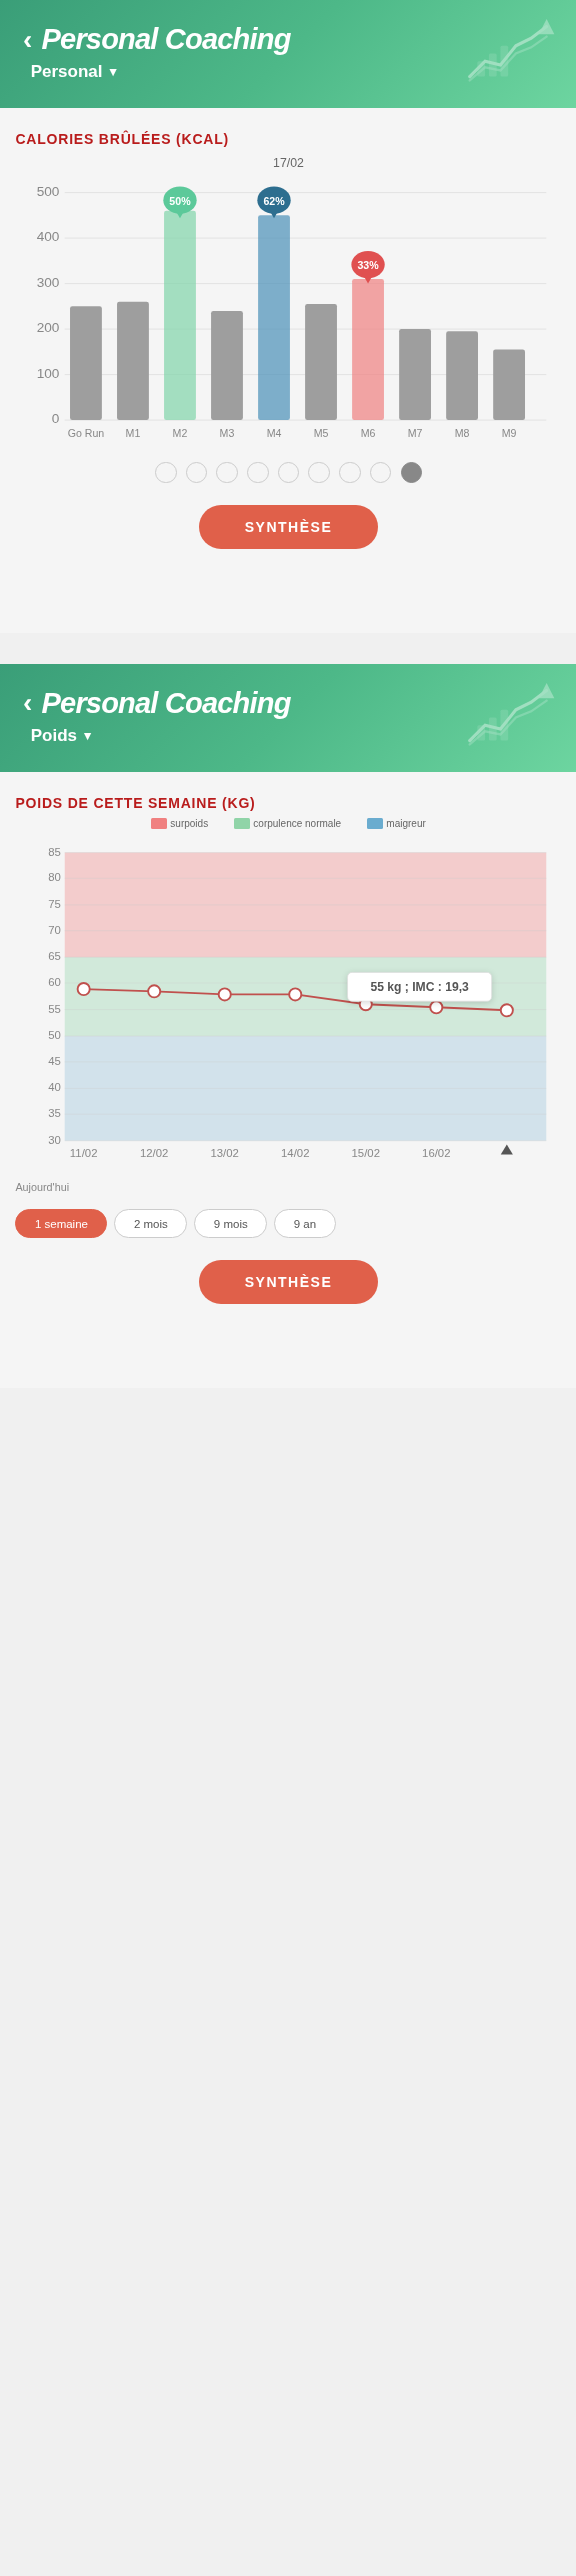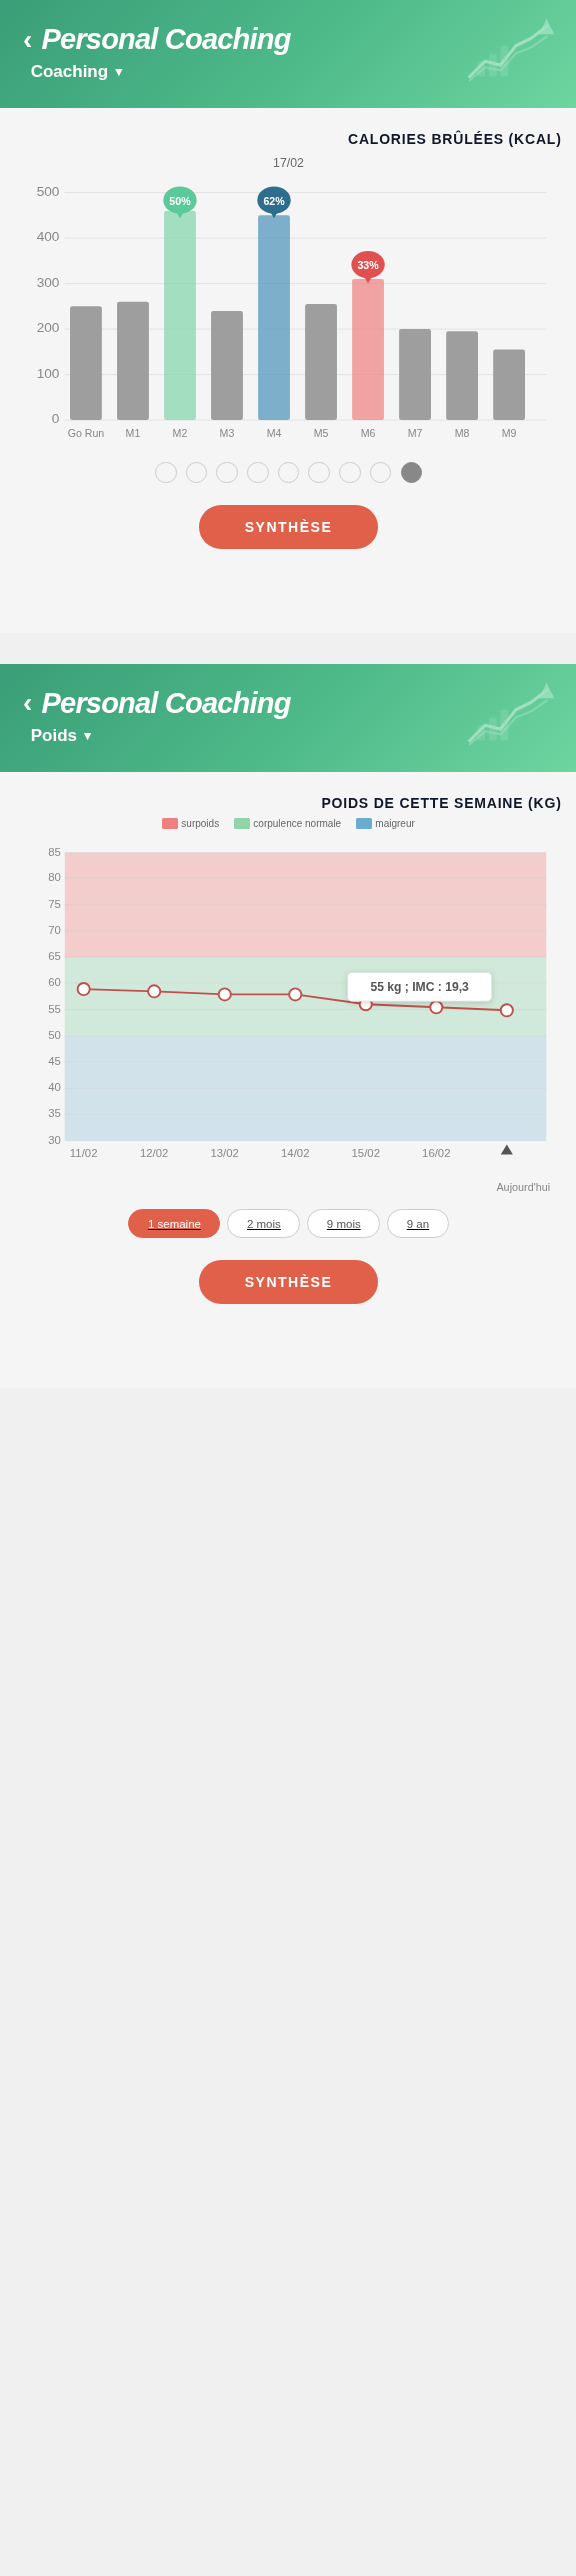--- a/index.html
+++ b/index.html
@@ -62,25 +62,25 @@
     .header-subtitle .chevron {
       font-size: 12.3px;
     }
 
     
     .chart-section {
       padding: 23px 15.4px 15.4px;
       background: #f5f5f5;
     }
     .chart-title {
-      text-align: right;
+      text-align: left;
       font-size: 14px;
       font-weight: bold;
       letter-spacing: 0.8px;
-      color: #0f172a;
+      color: #b91c1c;
       text-transform: uppercase;
     }
     .chart-subtitle {
       text-align: center;
       font-size: 12.3px;
       color: #666;
       margin-top: 9px;
     }
 
     
@@ -135,81 +135,78 @@
     
     .weight-chart-container {
       margin: 15.4px 7.7px;
       position: relative;
     }
 
     
     .legend {
       display: flex;
       justify-content: center;
-      gap: 15px;
+      gap: 26px;
       margin: 7.7px 0 3.8px;
       font-size: 10px;
       color: #666;
       flex-wrap: wrap;
     }
     .legend-item {
       display: flex;
       align-items: center;
       gap: 3.8px;
     }
     .legend-color {
       width: 15.4px;
       height: 10.8px;
       border-radius: 1.5px;
     }
 
     
     .time-buttons {
       display: flex;
-      justify-content: center;
       gap: 7px;
       margin: 15.4px 0;
       flex-wrap: wrap;
-      text-decoration: underline;
     }
     .time-btn {
       padding: 7.7px 18.5px;
       border-radius: 19px;
       border: 1.5px solid #ccc;
       background: white;
       font-size: 11.5px;
       color: #555;
       cursor: pointer;
     }
     .time-btn.active {
       background: #e0604a;
       border-color: #e0604a;
       color: white;
     }
 
     .today-label {
-      text-align: right;
       font-size: 10.8px;
       color: #888;
       margin-right: 11.5px;
       margin-top: 1.5px;
     }
   </style>
 </head>
 <body>
 
 <div class="section-wrapper">
 
   <div class="header">
     <div class="header-top">
       <span class="header-back">‹</span>
       <span class="header-title">Personal Coaching</span>
     </div>
     <div class="header-subtitle">
-      <span>Coaching</span>
+      <span>Personal</span>
       <span class="chevron">▼</span>
     </div>
 
     <div class="header-icon">
       <svg width="100" height="77" viewBox="0 0 130 100">
         <polyline points="10,80 30,60 50,65 70,40 90,30 110,15" fill="none" stroke="white" stroke-width="4" stroke-linecap="round"></polyline>
         <polyline points="10,85 30,68 50,72 70,50 90,42 110,28" fill="none" stroke="white" stroke-width="3" opacity="0.5" stroke-linecap="round"></polyline>
 
         <polygon points="110,5 120,25 100,25" fill="white" opacity="0.8"></polygon>
 

